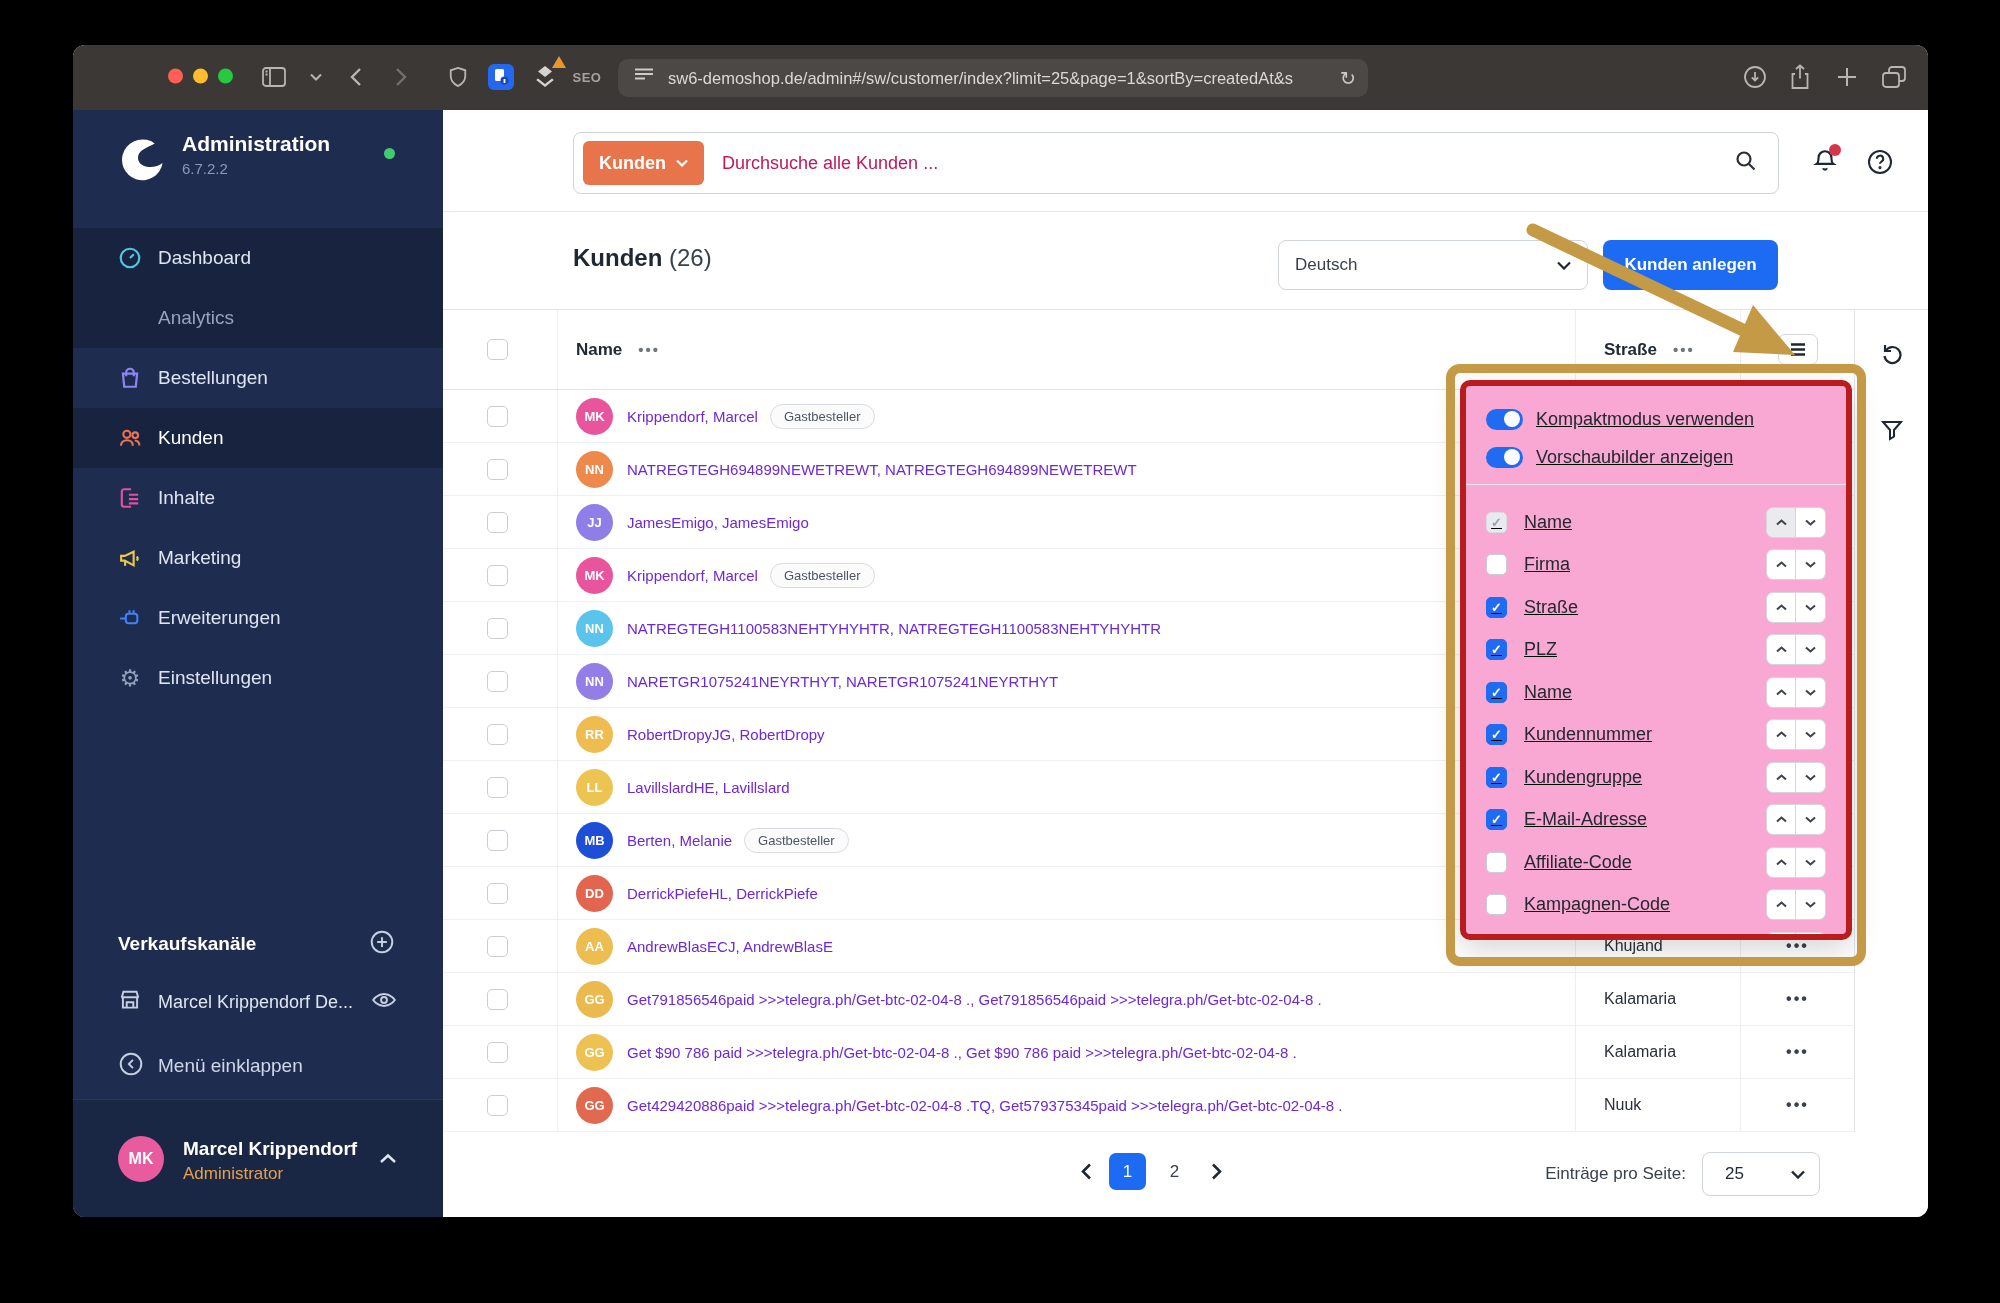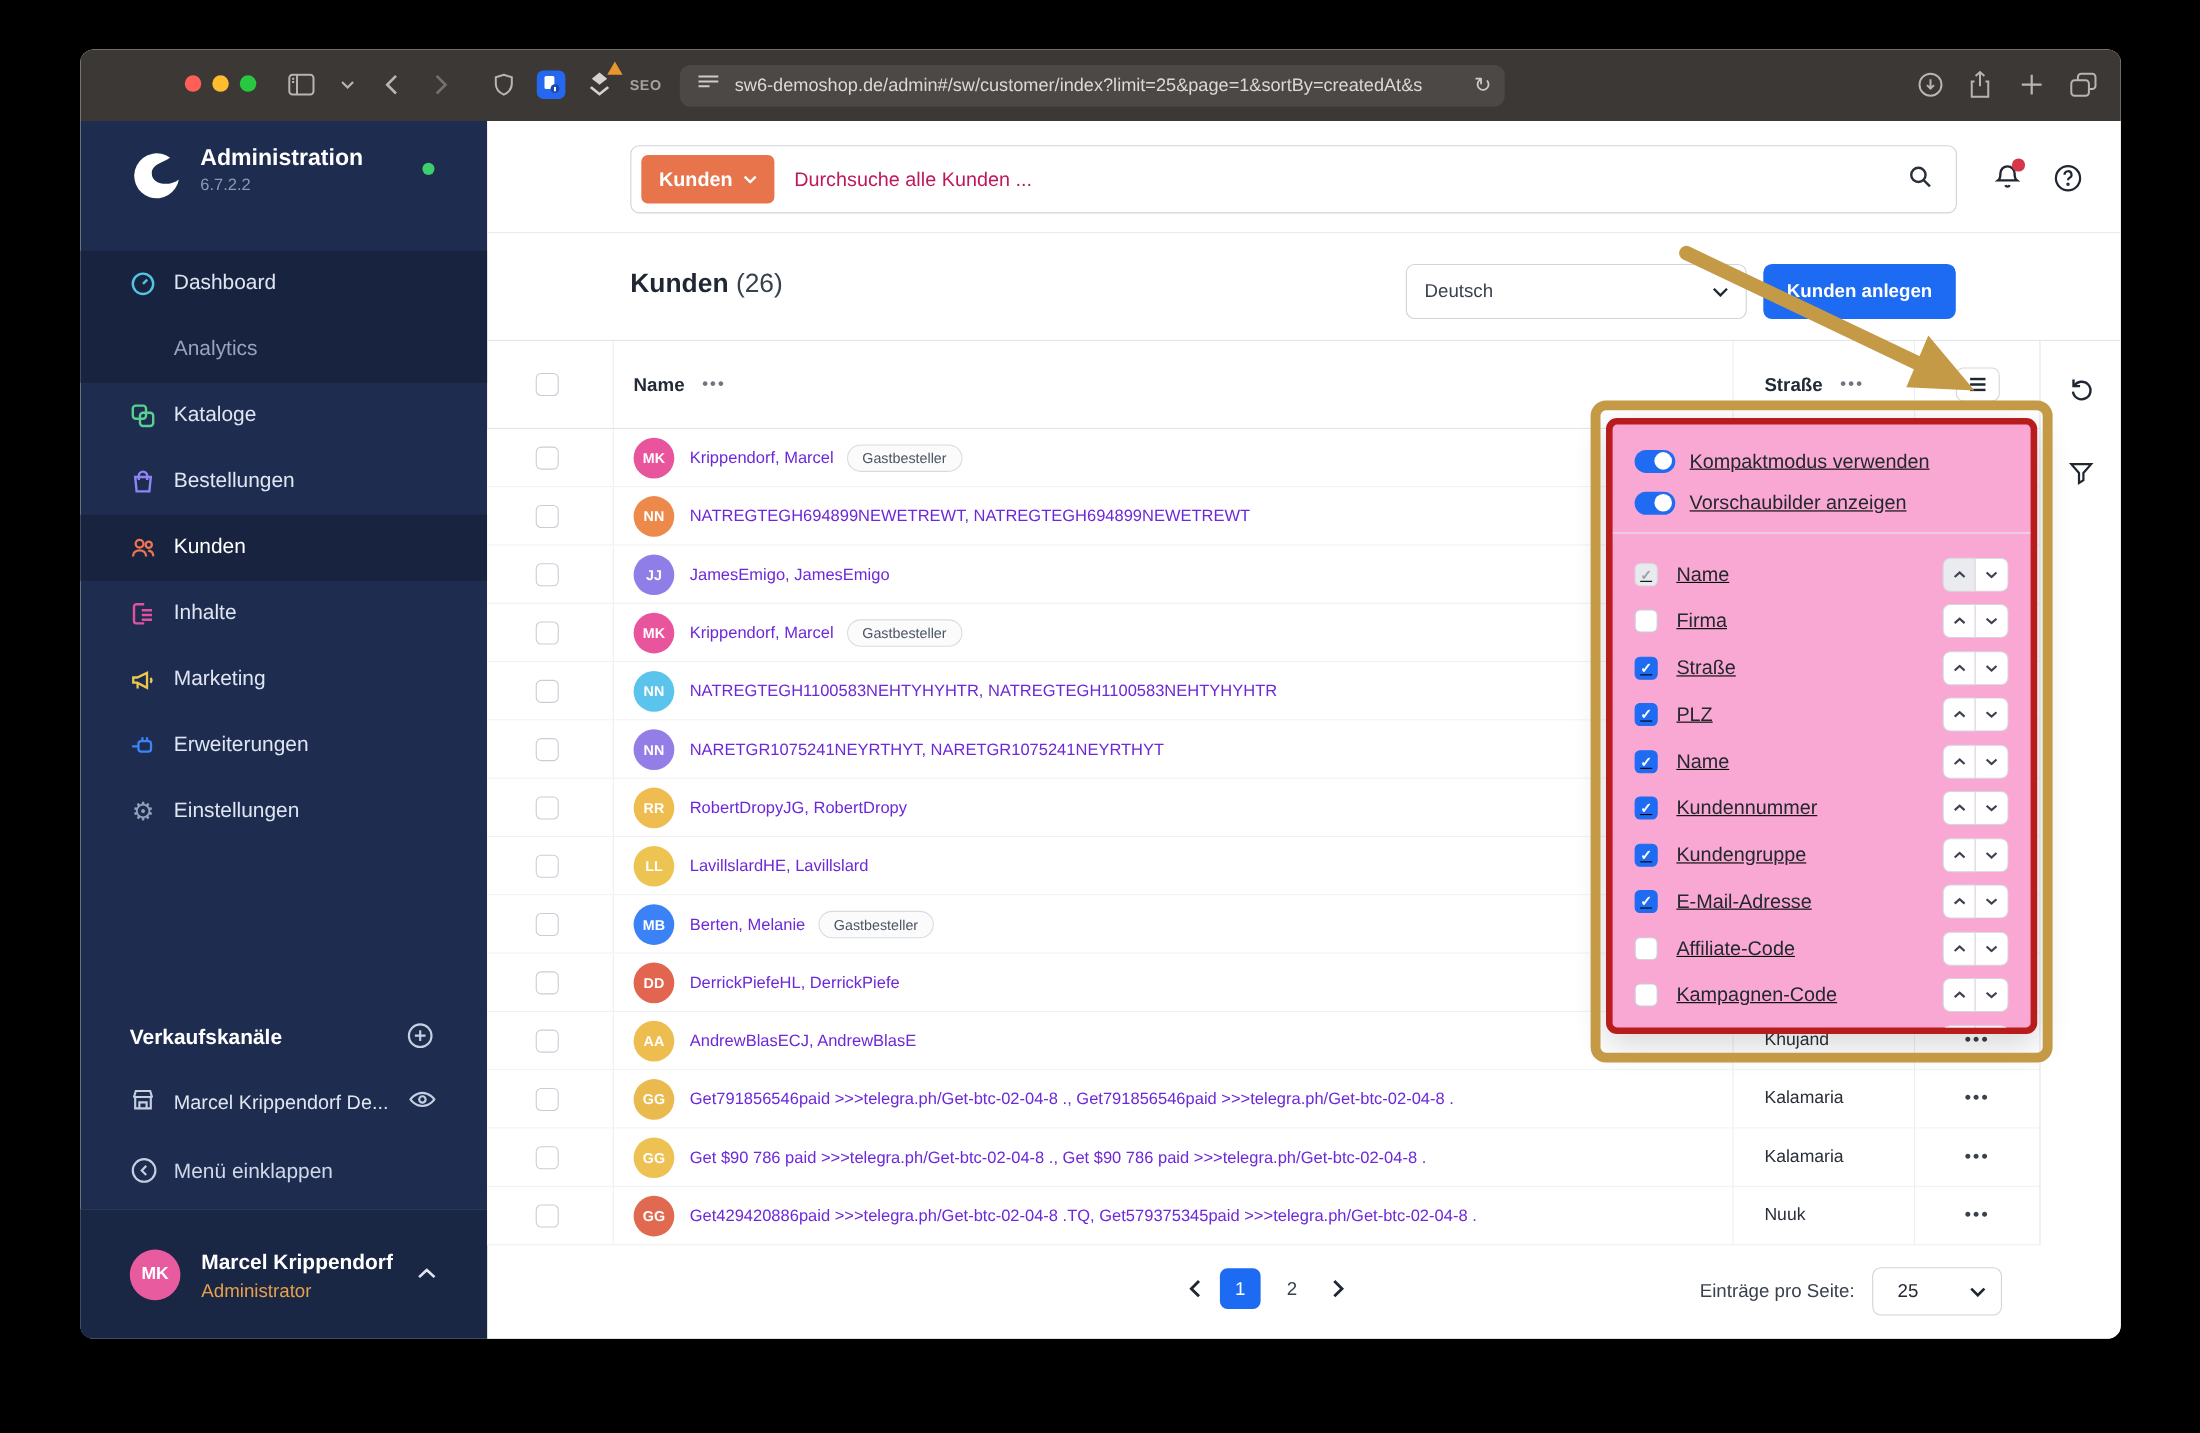--- a/index.html
+++ b/index.html
@@ -257,29 +257,20 @@
                     <path d="M11 11l3.5-3.5"></path>
                   </svg>
               </span>
               <span class="nlabel">Dashboard</span>
             </div>
             <div class="nav-item sub">
               <span class="nlabel">Analytics</span>
             </div>
           </div>
 
-          <div class="nav-item">
-            <span class="nico">
-              <svg width="24" height="24" viewBox="0 0 22 22" fill="none" stroke="#58d08f" stroke-width="2">
-                  <rect x="2.5" y="2.5" width="11" height="11" rx="2.5"></rect>
-                  <rect x="8.5" y="8.5" width="11" height="11" rx="2.5"></rect>
-                </svg>
-            </span>
-            <span class="nlabel">Kataloge</span>
-          </div>
 
           <div class="nav-item">
             <span class="nico">
               <svg width="24" height="24" viewBox="0 0 22 22" fill="none" stroke="#8d86f2" stroke-width="2">
                   <path d="M4.5 7h13l-1.2 12h-10.6z"></path>
                   <path d="M7.5 9.5V6a3.5 3.5 0 0 1 7 0v3.5"></path>
                 </svg>
             </span>
             <span class="nlabel">Bestellungen</span>
           </div>
@@ -583,21 +574,21 @@
                   </div>
     <div class="c-actions">
                     <span class="rdots">•••</span>
                   </div>
   </div>
                 <div class="trow">
     <div class="c-check">
                     <span class="cb"></span>
                   </div>
     <div class="c-name">
-      <span class="avatar" style="background: #3b82f6;">MB</span>
+      <span class="avatar" style="background: #1d4ed8;">MB</span>
       <span class="rname">Berten, Melanie</span>
       <span class="gbadge">Gastbesteller</span>
     </div>
     <div class="c-street">
                     <span class="street-txt"></span>
                   </div>
     <div class="c-actions">
                     <span class="rdots">•••</span>
                   </div>
   </div>

